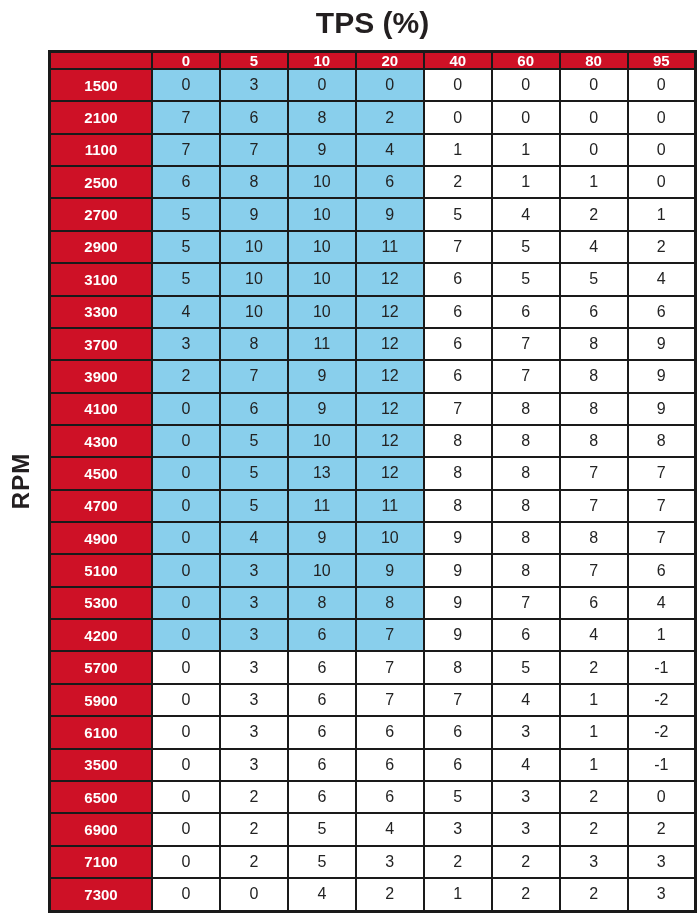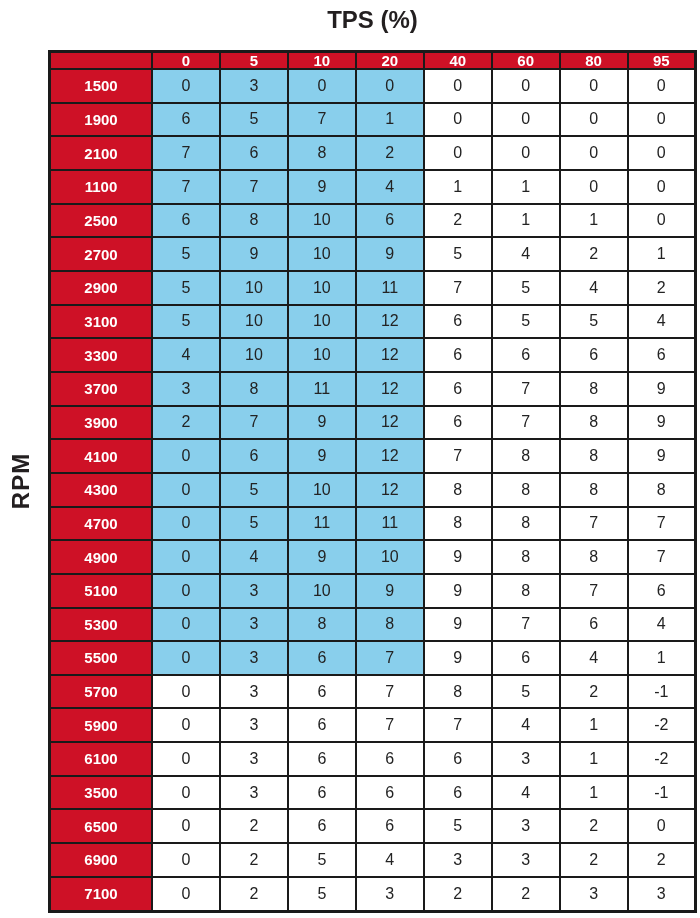--- a/index.html
+++ b/index.html
@@ -10,21 +10,21 @@
     background: #ffffff;
     font-family: "Liberation Sans", sans-serif;
     overflow: hidden;
   }
   .chart-title {
     position: absolute;
     top: 6px;
     left: 48px;
     width: 649px;
     text-align: center;
-    font-size: 24px;
+    font-size: 30px;
     font-weight: bold;
     color: #231f20;
     letter-spacing: 0px;
   }
   .rpm-label {
     position: absolute;
     left: 21px;
     top: 481px;
     transform: translate(-50%, -50%) rotate(-90deg);
     font-size: 24px;
@@ -95,31 +95,20 @@
           <td class="hl">0</td>
           <td class="hl">3</td>
           <td class="hl">0</td>
           <td class="hl">0</td>
           <td>0</td>
           <td>0</td>
           <td>0</td>
           <td>0</td>
         </tr>
         <tr>
-          <th>1900</th>
-          <td class="hl">6</td>
-          <td class="hl">5</td>
-          <td class="hl">7</td>
-          <td class="hl">1</td>
-          <td>0</td>
-          <td>0</td>
-          <td>0</td>
-          <td>0</td>
-        </tr>
-        <tr>
           <th>2100</th>
           <td class="hl">7</td>
           <td class="hl">6</td>
           <td class="hl">8</td>
           <td class="hl">2</td>
           <td>0</td>
           <td>0</td>
           <td>0</td>
           <td>0</td>
         </tr>
@@ -227,20 +216,31 @@
           <td class="hl">0</td>
           <td class="hl">5</td>
           <td class="hl">10</td>
           <td class="hl">12</td>
           <td>8</td>
           <td>8</td>
           <td>8</td>
           <td>8</td>
         </tr>
         <tr>
+          <th>4500</th>
+          <td class="hl">0</td>
+          <td class="hl">5</td>
+          <td class="hl">13</td>
+          <td class="hl">12</td>
+          <td>8</td>
+          <td>8</td>
+          <td>7</td>
+          <td>7</td>
+        </tr>
+        <tr>
           <th>4700</th>
           <td class="hl">0</td>
           <td class="hl">5</td>
           <td class="hl">11</td>
           <td class="hl">11</td>
           <td>8</td>
           <td>8</td>
           <td>7</td>
           <td>7</td>
         </tr>
@@ -271,21 +271,21 @@
           <td class="hl">0</td>
           <td class="hl">3</td>
           <td class="hl">8</td>
           <td class="hl">8</td>
           <td>9</td>
           <td>7</td>
           <td>6</td>
           <td>4</td>
         </tr>
         <tr>
-          <th>5500</th>
+          <th>4200</th>
           <td class="hl">0</td>
           <td class="hl">3</td>
           <td class="hl">6</td>
           <td class="hl">7</td>
           <td>9</td>
           <td>6</td>
           <td>4</td>
           <td>1</td>
         </tr>
         <tr>
@@ -356,17 +356,28 @@
         </tr>
         <tr>
           <th>7100</th>
           <td>0</td>
           <td>2</td>
           <td>5</td>
           <td>3</td>
           <td>2</td>
           <td>2</td>
           <td>3</td>
+          <td>3</td>
+        </tr>
+        <tr>
+          <th>7300</th>
+          <td>0</td>
+          <td>0</td>
+          <td>4</td>
+          <td>2</td>
+          <td>1</td>
+          <td>2</td>
+          <td>2</td>
           <td>3</td>
         </tr>
       </tbody>
   </table>
 </div>
 
 </body></html>

